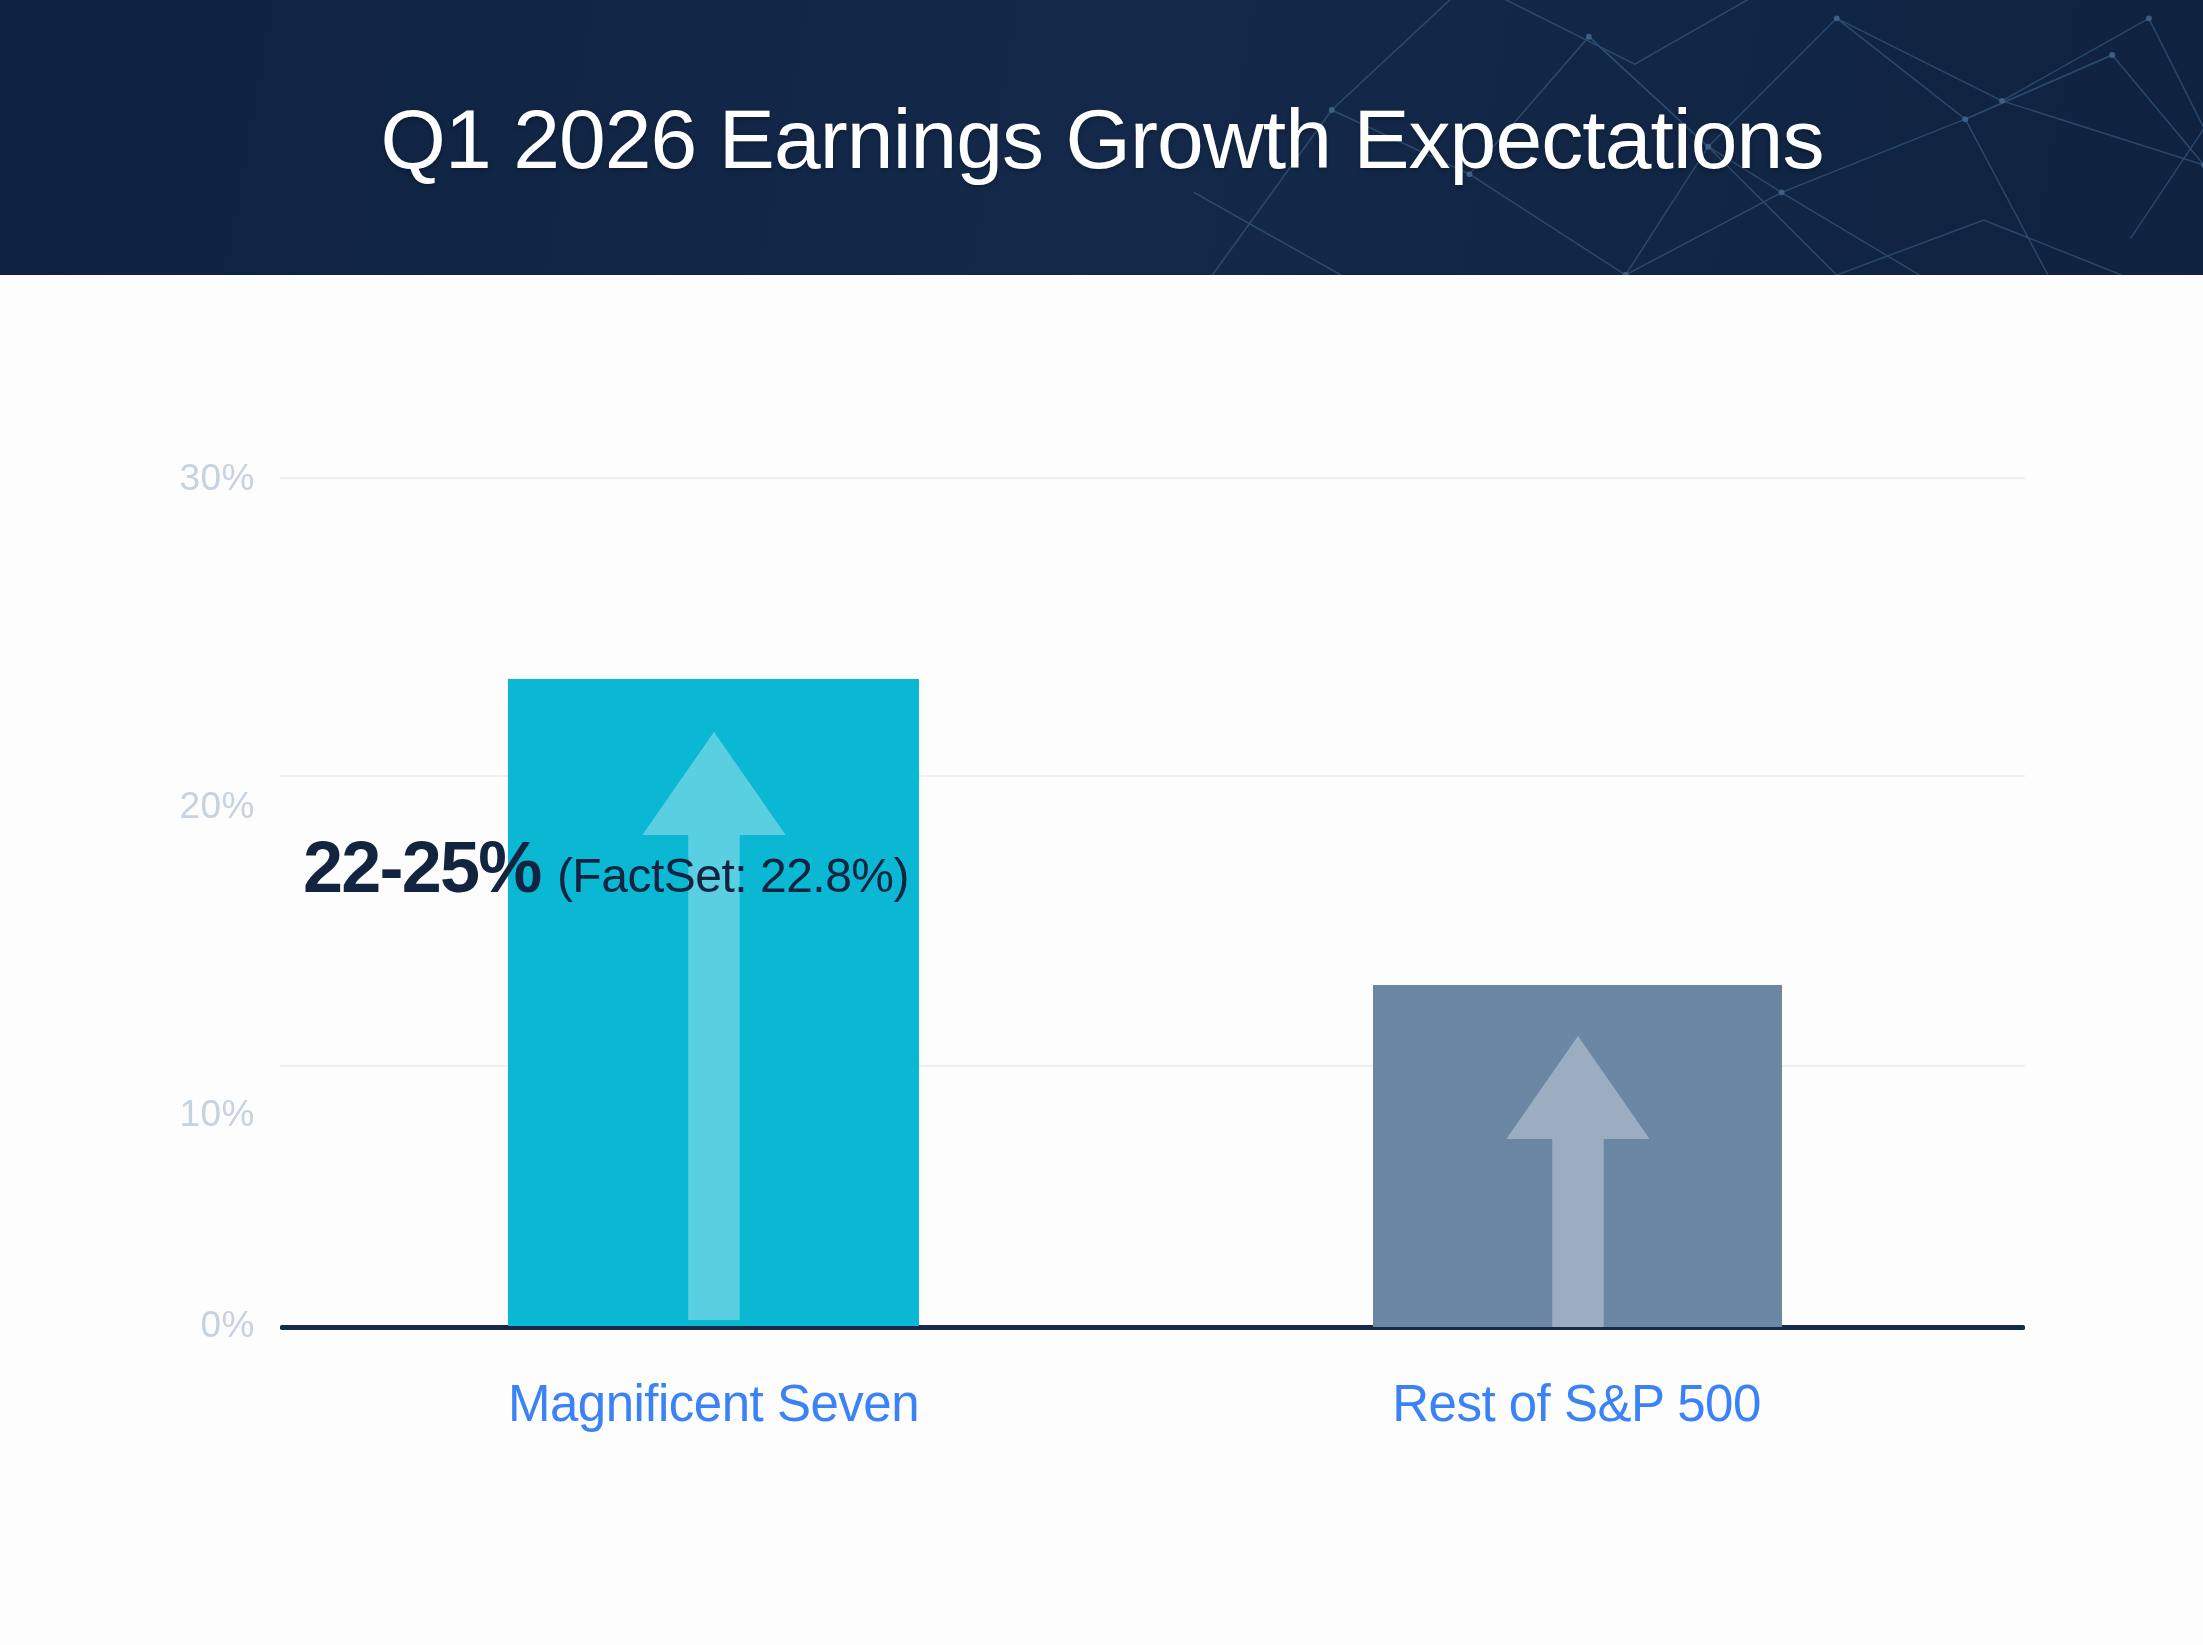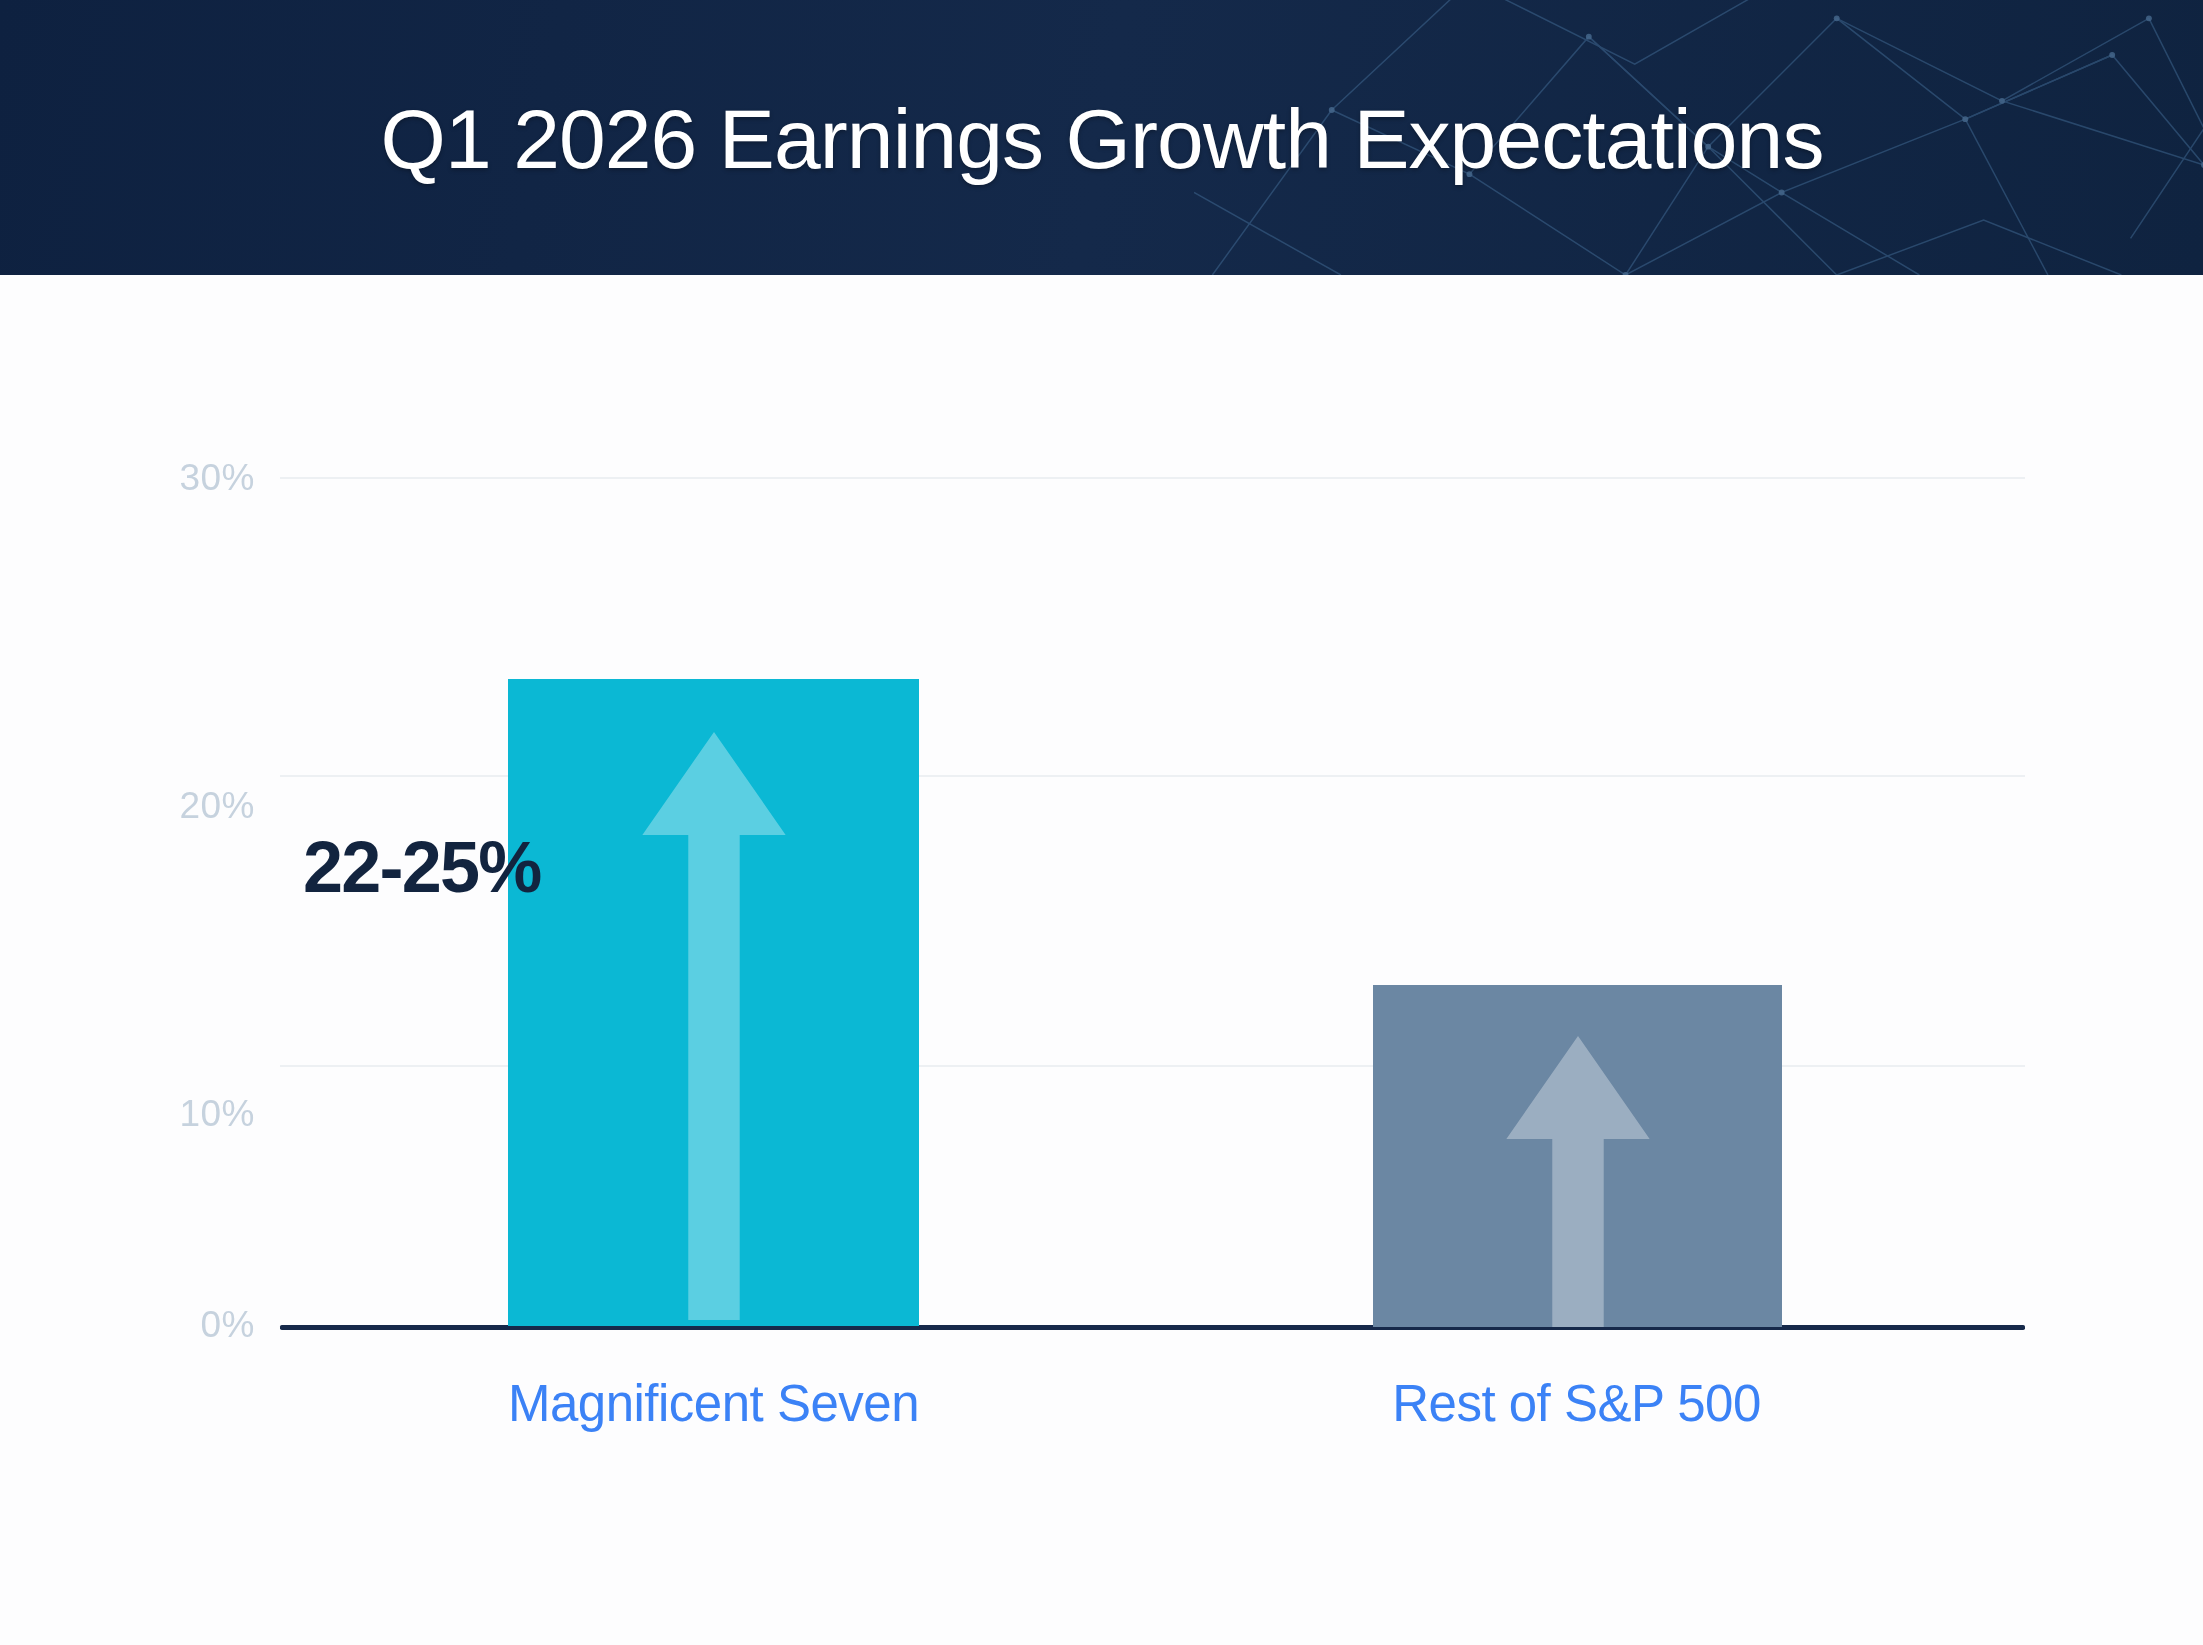--- a/index.html
+++ b/index.html
@@ -116,20 +116,21 @@
       <div class="ytick" style="top:770px;margin-top:48px;">10%</div>
       <div class="ytick" style="top:1029px;">0%</div>
 
       <div class="bar" style="left:508px;top:404px;width:411px;height:647px;background:#0BB8D4;">
         <svg class="arrow" style="top:53px;width:147px;height:588px;" viewBox="0 0 160 640" preserveAspectRatio="none">
           <path d="M80,0 L158,112 L108,112 L108,640 L52,640 L52,112 L2,112 Z" fill="#FFFFFF" opacity="0.33"></path>
         </svg>
       </div>
       <div class="barlabel" style="left:303px;top:551px;">
         <span class="big">22-25%</span>
+        <span class="sub">(FactSet: 22.8%)</span>
       </div>
       <div class="catlabel" style="left:416px;top:1099px;width:595px;">Magnificent Seven</div>
 
       <div class="bar" style="left:1373px;top:710px;width:409px;height:342px;background:#6B87A3;">
         <svg class="arrow" style="top:51px;width:147px;height:294px;" viewBox="0 0 160 320" preserveAspectRatio="none">
           <path d="M80,0 L158,112 L108,112 L108,320 L52,320 L52,112 L2,112 Z" fill="#FFFFFF" opacity="0.33"></path>
         </svg>
       </div>
       <div class="catlabel" style="left:1279px;top:1099px;width:595px;">Rest of S&amp;P 500</div>
 

